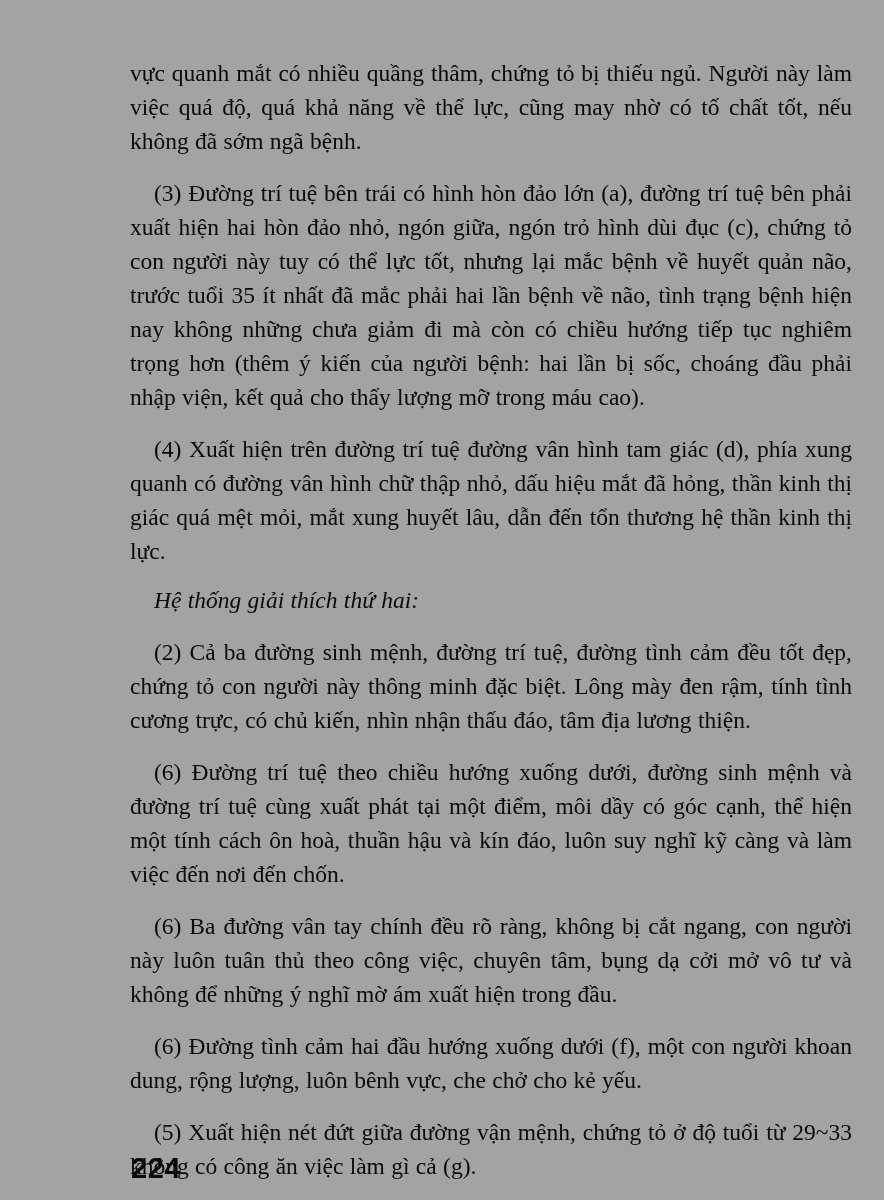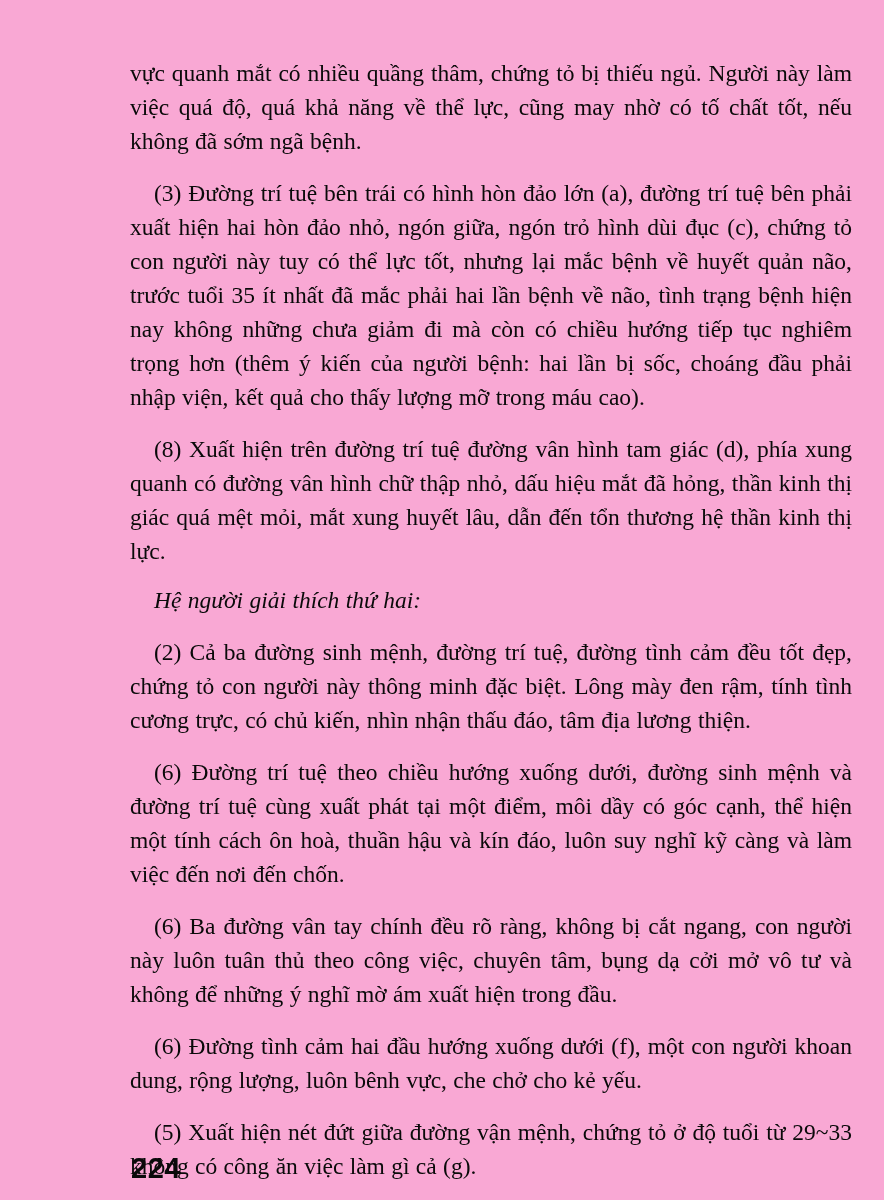--- a/index.html
+++ b/index.html
@@ -6,21 +6,21 @@
   html, body {
     margin: 0;
     padding: 0;
     background: #ffffff;
   }
 
   .page {
     position: relative;
     width: 884px;
     height: 1200px;
-    background: #f9a8d4;
+    background: #a3a3a3;
     overflow: hidden;
     box-sizing: border-box;
   }
 
   .text-column {
     position: absolute;
     left: 130px;
     top: 56px;
     width: 722px;
   }
@@ -68,23 +68,23 @@
 <body>
 
 <div class="page">
 
   <div class="text-column">
 
     <p class="para">vực quanh mắt có nhiều quầng thâm, chứng tỏ bị thiếu ngủ. Người này làm việc quá độ, quá khả năng về thể lực, cũng may nhờ có tố chất tốt, nếu không đã sớm ngã bệnh.</p>
 
     <p class="para indent gap">(3) Đường trí tuệ bên trái có hình hòn đảo lớn (a), đường trí tuệ bên phải xuất hiện hai hòn đảo nhỏ, ngón giữa, ngón trỏ hình dùi đục (c), chứng tỏ con người này tuy có thể lực tốt, nhưng lại mắc bệnh về huyết quản não, trước tuổi 35 ít nhất đã mắc phải hai lần bệnh về não, tình trạng bệnh hiện nay không những chưa giảm đi mà còn có chiều hướng tiếp tục nghiêm trọng hơn (thêm ý kiến của người bệnh: hai lần bị sốc, choáng đầu phải nhập viện, kết quả cho thấy lượng mỡ trong máu cao).</p>
 
-    <p class="para indent gap">(8) Xuất hiện trên đường trí tuệ đường vân hình tam giác (d), phía xung quanh có đường vân hình chữ thập nhỏ, dấu hiệu mắt đã hỏng, thần kinh thị giác quá mệt mỏi, mắt xung huyết lâu, dẫn đến tổn thương hệ thần kinh thị lực.</p>
+    <p class="para indent gap">(4) Xuất hiện trên đường trí tuệ đường vân hình tam giác (d), phía xung quanh có đường vân hình chữ thập nhỏ, dấu hiệu mắt đã hỏng, thần kinh thị giác quá mệt mỏi, mắt xung huyết lâu, dẫn đến tổn thương hệ thần kinh thị lực.</p>
 
-    <p class="para subheading">Hệ người giải thích thứ hai:</p>
+    <p class="para subheading">Hệ thống giải thích thứ hai:</p>
 
     <p class="para indent gap">(2) Cả ba đường sinh mệnh, đường trí tuệ, đường tình cảm đều tốt đẹp, chứng tỏ con người này thông minh đặc biệt. Lông mày đen rậm, tính tình cương trực, có chủ kiến, nhìn nhận thấu đáo, tâm địa lương thiện.</p>
 
     <p class="para indent gap">(6) Đường trí tuệ theo chiều hướng xuống dưới, đường sinh mệnh và đường trí tuệ cùng xuất phát tại một điểm, môi dầy có góc cạnh, thể hiện một tính cách ôn hoà, thuần hậu và kín đáo, luôn suy nghĩ kỹ càng và làm việc đến nơi đến chốn.</p>
 
     <p class="para indent gap">(6) Ba đường vân tay chính đều rõ ràng, không bị cắt ngang, con người này luôn tuân thủ theo công việc, chuyên tâm, bụng dạ cởi mở vô tư và không để những ý nghĩ mờ ám xuất hiện trong đầu.</p>
 
     <p class="para indent gap">(6) Đường tình cảm hai đầu hướng xuống dưới (f), một con người khoan dung, rộng lượng, luôn bênh vực, che chở cho kẻ yếu.</p>
 
     <p class="para indent gap">(5) Xuất hiện nét đứt giữa đường vận mệnh, chứng tỏ ở độ tuổi từ 29~33 không có công ăn việc làm gì cả (g).</p>

